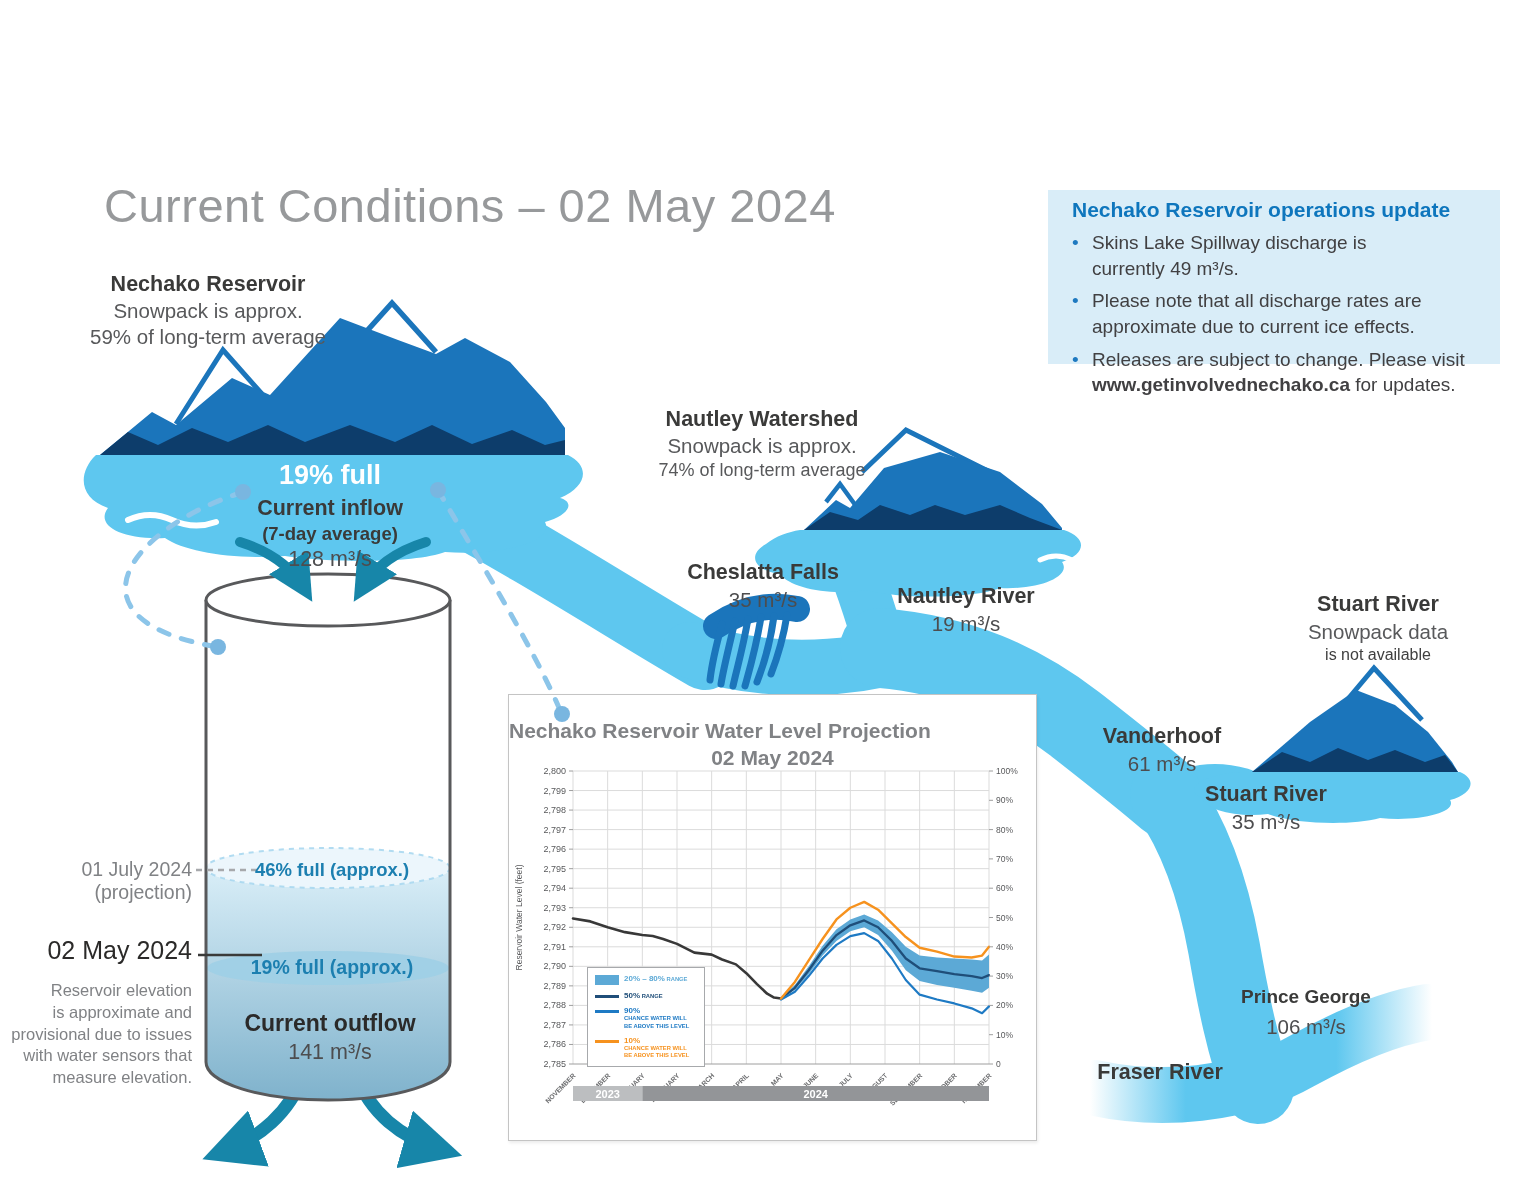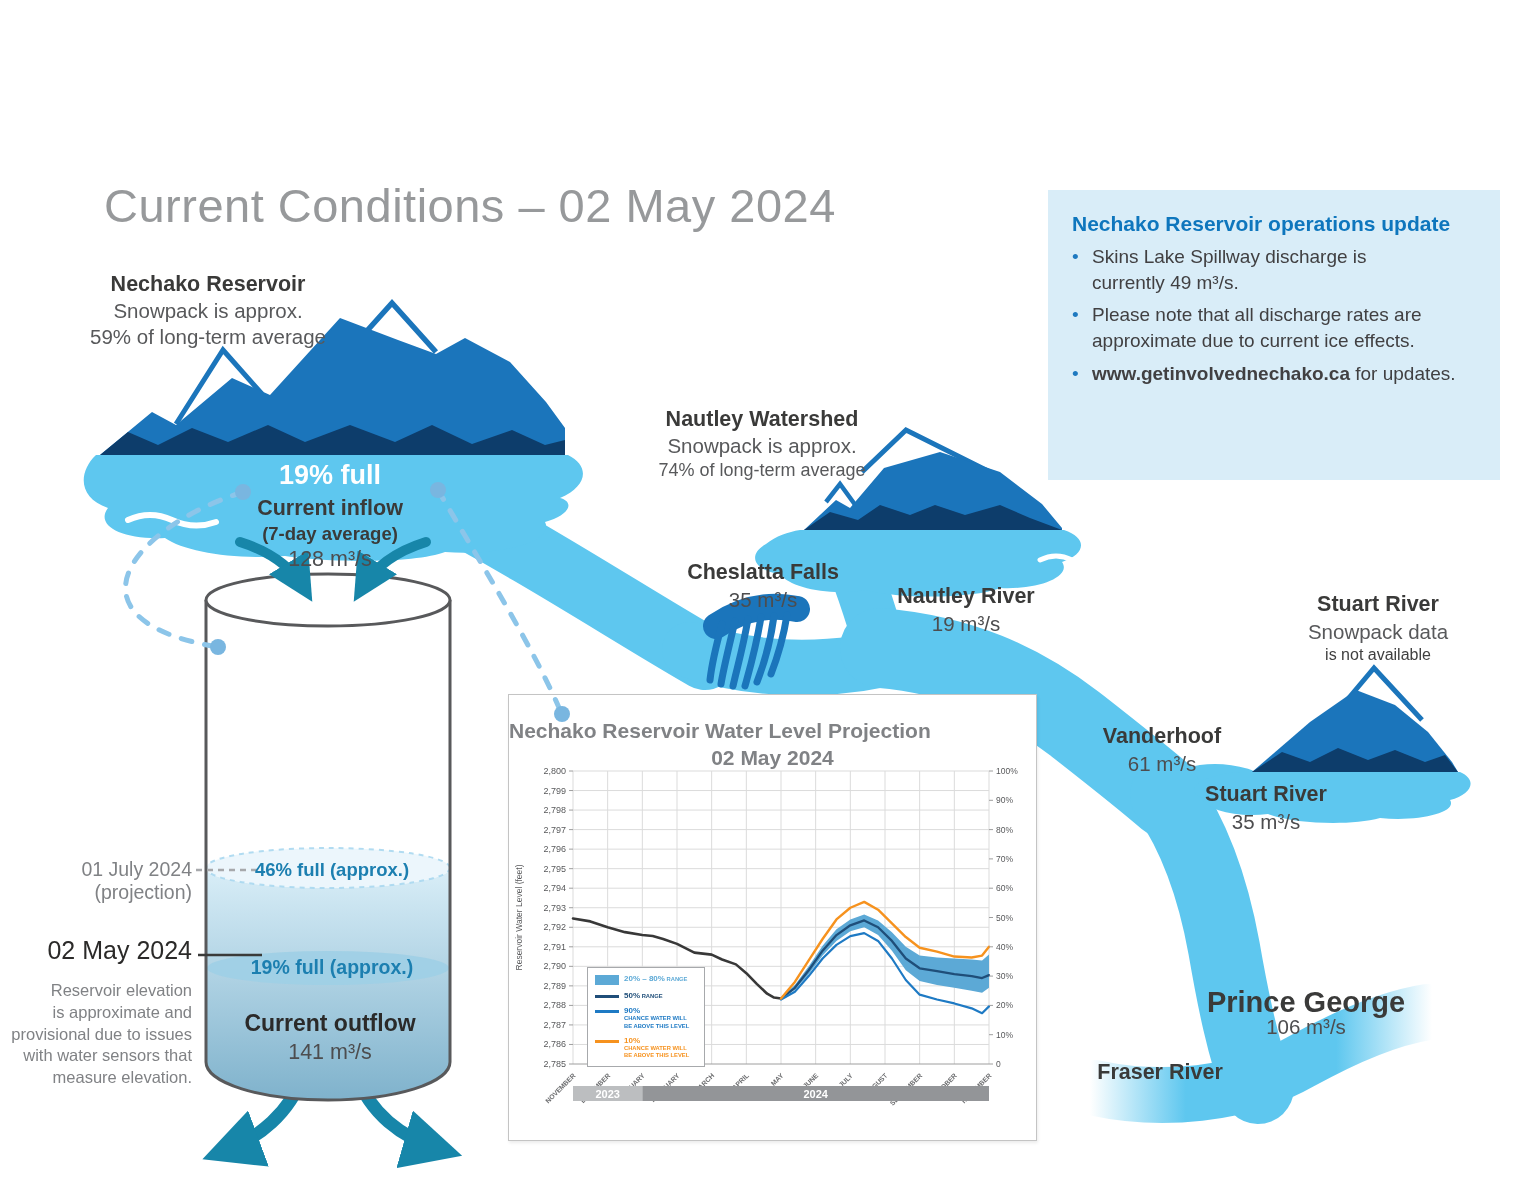--- a/index.html
+++ b/index.html
@@ -16,22 +16,22 @@
   .teal{color:#1C7FB0;font-weight:bold;}
   
   #logo{position:absolute;left:60px;top:66px;width:205px;height:75px;background:#E8412C;
         display:flex;align-items:center;justify-content:center;z-index:5;}
   #logo span{font-family:"Liberation Serif",serif;font-weight:bold;color:#fff;font-size:41px;
         letter-spacing:-1px;word-spacing:-6px;}
   
   #main-title{position:absolute;left:88px;top:178px;font-size:47px;color:#97999B;
         letter-spacing:0.5px;z-index:5;white-space:nowrap;margin-left:16px;}
   
-  #ops{position:absolute;left:1048px;top:190px;width:452px;height:290px;background:#D9EDF8;
-       box-sizing:border-box;padding:22px 24px;z-index:5;}
+  #ops{position:absolute;left:1048px;top:190px;width:452px;height:174px;background:#D9EDF8;
+       box-sizing:border-box;padding:8px 24px;z-index:5;}
   #ops .t{color:#0E76BD;font-weight:bold;font-size:21px;margin-bottom:8px;}
   #ops .row{display:flex;margin-top:7px;}
   #ops .dot{color:#1E79C0;font-size:19px;line-height:1.35;width:20px;flex:0 0 20px;}
   #ops .txt{font-size:19px;line-height:1.35;color:#414042;white-space:pre-line;}
   
   #chartbox{position:absolute;left:508px;top:694px;width:529px;height:447px;background:#fff;
        border:1px solid #C4C4C4;box-sizing:border-box;z-index:3;box-shadow:1px 2px 3px rgba(0,0,0,.08);}
   #chartbox .ct{position:absolute;left:0;right:0;top:24px;text-align:left;font-weight:bold;
        font-size:21px;color:#808285;}
   #chartbox .cs{position:absolute;left:0;right:0;top:51px;text-align:center;font-weight:bold;
@@ -151,21 +151,22 @@
       <div class="txt">Skins Lake Spillway discharge is
 currently 49 m³/s.</div>
     </div>
     <div class="row">
       <span class="dot">•</span>
       <div class="txt">Please note that all discharge rates are
 approximate due to current ice effects.</div>
     </div>
     <div class="row">
       <span class="dot">•</span>
-      <div class="txt"><b>www.getinvolvednechako.ca</b><span> for updates.</span></div>
+      <div class="txt"><span>Releases are subject to change. Please visit
+</span><b>www.getinvolvednechako.ca</b><span> for updates.</span></div>
     </div>
   </div>
 
   <div class="lbl bold dk" style="left:208px;top:272px;font-size:21.5px">Nechako Reservoir</div>
   <div class="lbl" style="left:208px;top:299px;font-size:20.5px;color:#58595B">Snowpack is approx.</div>
   <div class="lbl" style="left:208px;top:325px;font-size:20.5px;color:#58595B">59% of long-term average</div>
   <div class="lbl bold" style="left:330px;top:460px;font-size:27px;color:#fff">19% full</div>
   <div class="lbl bold dk" style="left:330px;top:496px;font-size:21.5px">Current inflow</div>
   <div class="lbl bold dk" style="left:330px;top:523px;font-size:18.5px">(7-day average)</div>
   <div class="lbl val" style="left:330px;top:547px;font-size:21.5px">128 m³/s</div>
@@ -193,21 +194,21 @@
 
   <div class="lbl bold dk" style="left:1378px;top:592px;font-size:21.5px">Stuart River</div>
   <div class="lbl" style="left:1378px;top:620px;font-size:20.5px;color:#58595B">Snowpack data</div>
   <div class="lbl" style="left:1378px;top:646px;font-size:16px;color:#404040">is not available</div>
   <div class="lbl bold dk" style="left:1266px;top:782px;font-size:21.5px">Stuart River</div>
   <div class="lbl val" style="left:1266px;top:810px;font-size:20.5px">35 m³/s</div>
 
   <div class="lbl bold dk" style="left:1162px;top:724px;font-size:21.5px">Vanderhoof</div>
   <div class="lbl val" style="left:1162px;top:752px;font-size:20.5px">61 m³/s</div>
 
-  <div class="lbl bold dk" style="left:1306px;top:986px;font-size:29px">Prince George</div>
+  <div class="lbl bold dk" style="left:1306px;top:986px;font-size:19px">Prince George</div>
   <div class="lbl val" style="left:1306px;top:1015px;font-size:20.5px">106 m³/s</div>
 
   <div class="lbl bold dk" style="left:1160px;top:1060px;font-size:21.5px">Fraser River</div>
 
   <div id="chartbox">
     <svg id="chart-svg" width="529" height="447" viewBox="0 0 529 447">
         <line x1="64" y1="76" x2="64" y2="369" stroke="#DBDBDB" stroke-width="1"></line>
         <line x1="98.66666666666666" y1="76" x2="98.66666666666666" y2="369" stroke="#DBDBDB" stroke-width="1"></line>
         <line x1="133.33333333333331" y1="76" x2="133.33333333333331" y2="369" stroke="#DBDBDB" stroke-width="1"></line>
         <line x1="168" y1="76" x2="168" y2="369" stroke="#DBDBDB" stroke-width="1"></line>

